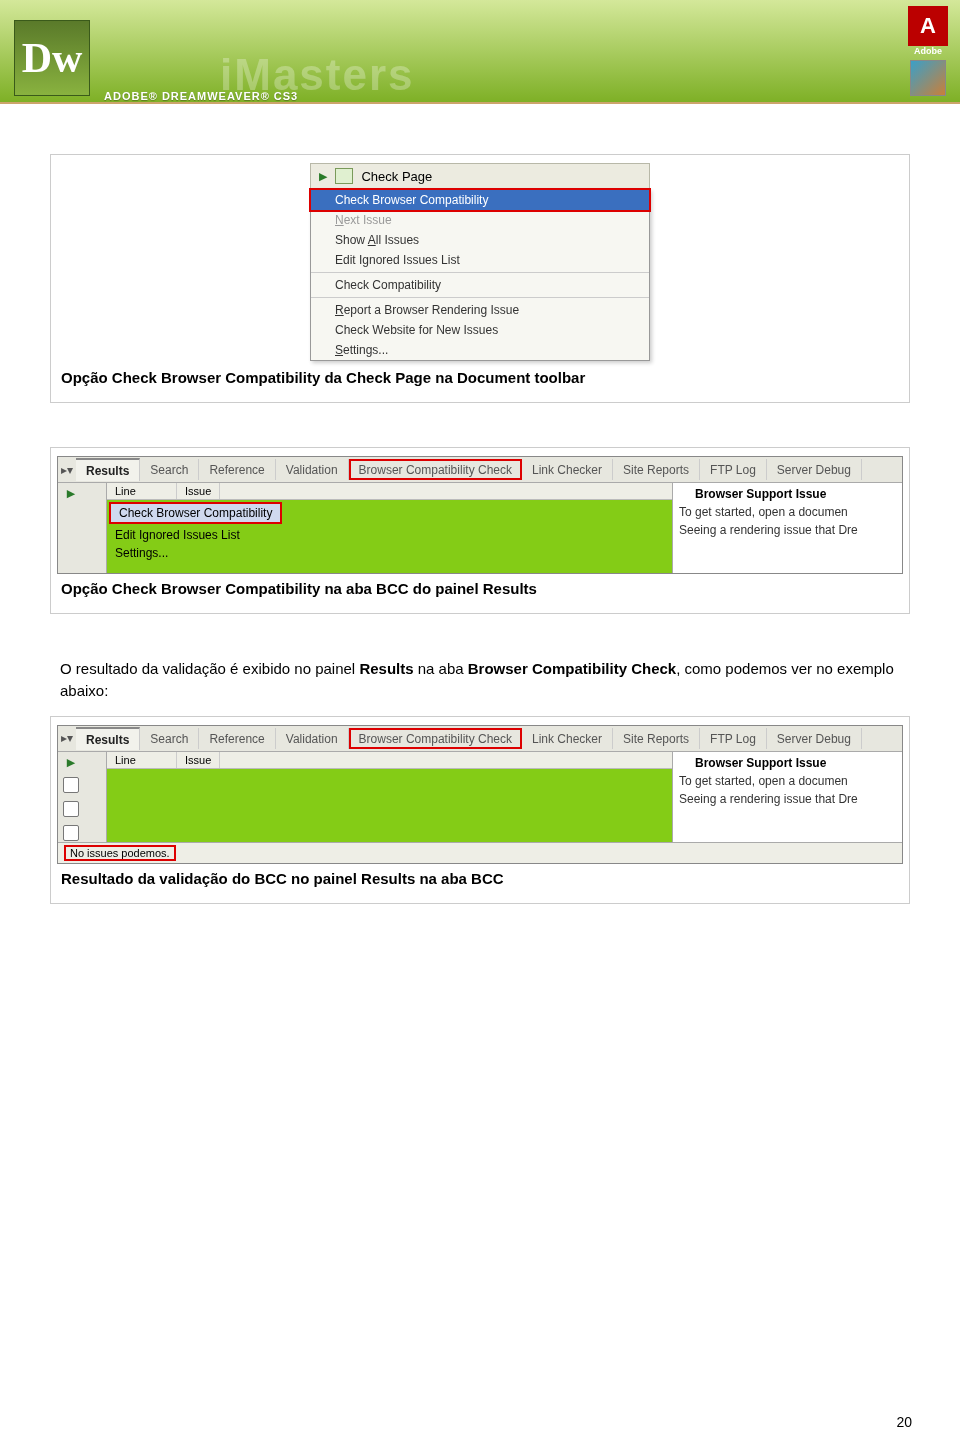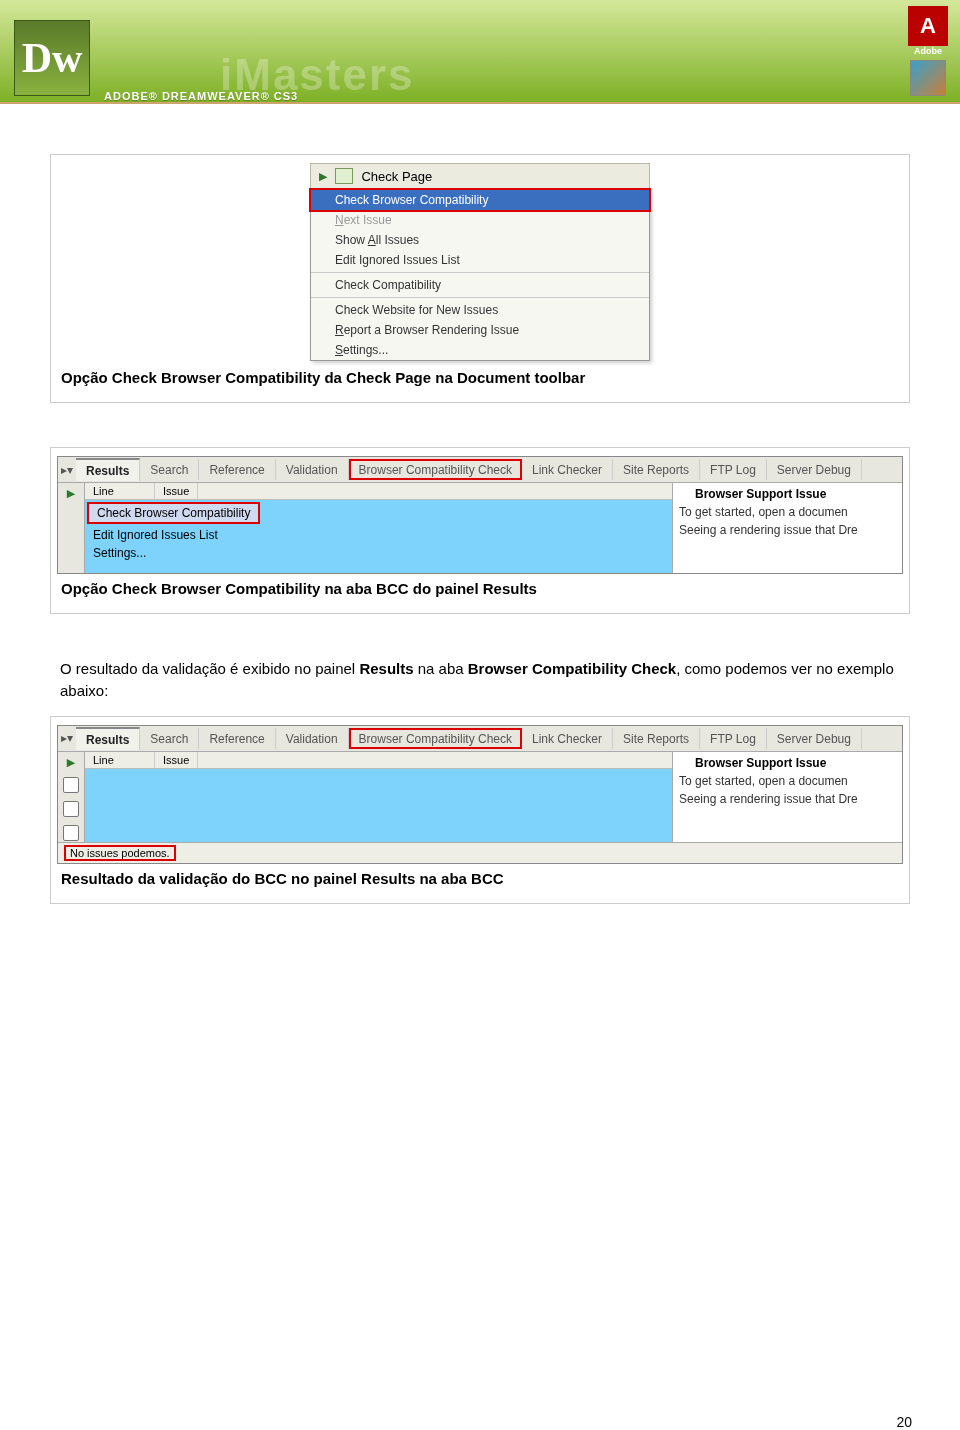--- a/index.html
+++ b/index.html
@@ -55,21 +55,21 @@
   
   .panel{border:1px solid #888;background:#e7e7df;font-size:12px;}
   .panel .tabs{display:flex;align-items:center;gap:0;background:#e7e7df;border-bottom:1px solid #aaa;height:26px;}
   .panel .tabs .tri{width:18px;text-align:center;color:#555;}
   .panel .tabs .tab{padding:4px 10px 3px;color:#555;border-right:1px solid #ccc;}
   .panel .tabs .tab.active{font-weight:bold;color:#222;background:#f2f2ec;border-top:2px solid #888;}
   .panel .tabs .tab.red{border:2px solid #d00;padding:2px 8px 1px;}
   .panel .body{display:flex;min-height:90px;}
   .panel .left{width:26px;background:#e7e7df;padding-top:4px;display:flex;flex-direction:column;align-items:center;gap:8px;}
   .panel .left .ic{width:16px;height:16px;border:1px solid #777;background:#fff;border-radius:2px;}
-  .panel .grid{flex:1;background:#7dd3fc;border-left:1px solid #aaa;}
+  .panel .grid{flex:1;background:#84cc16;border-left:1px solid #aaa;margin-left:22px;}
   .panel .grid .hdr{display:flex;background:#eeeee6;border-bottom:1px solid #bbb;font-size:11px;}
   .panel .grid .hdr div{padding:2px 8px;border-right:1px solid #ccc;}
   .panel .grid .hdr .c1{width:70px;}
   .panel .grid .rowx{padding:2px 8px;font-size:12px;}
   .panel .grid .rowx.sel{background:#cfd9ef;}
   .panel .right{width:230px;background:#fff;border-left:1px solid #aaa;padding:2px 6px;font-size:12px;}
   .panel .right .tt{font-weight:bold;padding:2px 0;margin-left:16px;}
   .panel .right .ln{padding:2px 0;color:#333;}
   .panel .status{padding:2px 6px;border-top:1px solid #aaa;background:#eeeee6;font-size:11px;}
   .panel .status .red{border:2px solid #d00;display:inline-block;padding:0 4px;}
@@ -110,22 +110,22 @@
       <div class="menu">
         <div class="redbox">
           <div class="row sel">Check Browser Compatibility</div>
         </div>
         <div class="row dis"><u class="hot">N</u>ext Issue</div>
         <div class="row">Show <u class="hot">A</u>ll Issues</div>
         <div class="row">Edit Ignored Issues List</div>
         <div class="sep"></div>
         <div class="row">Check Compatibility</div>
         <div class="sep"></div>
+        <div class="row"><u class="hot">R</u>eport a Browser Rendering Issue</div>
         <div class="row">Check Website for New Issues</div>
-        <div class="row"><u class="hot">R</u>eport a Browser Rendering Issue</div>
         <div class="row"><u class="hot">S</u>ettings...</div>
       </div>
     </div>
 
     <h3 class="caption">Opção Check Browser Compatibility da Check Page na Document toolbar</h3>
   </div>
 
   <div class="section-box">
 
     <div class="panel">

